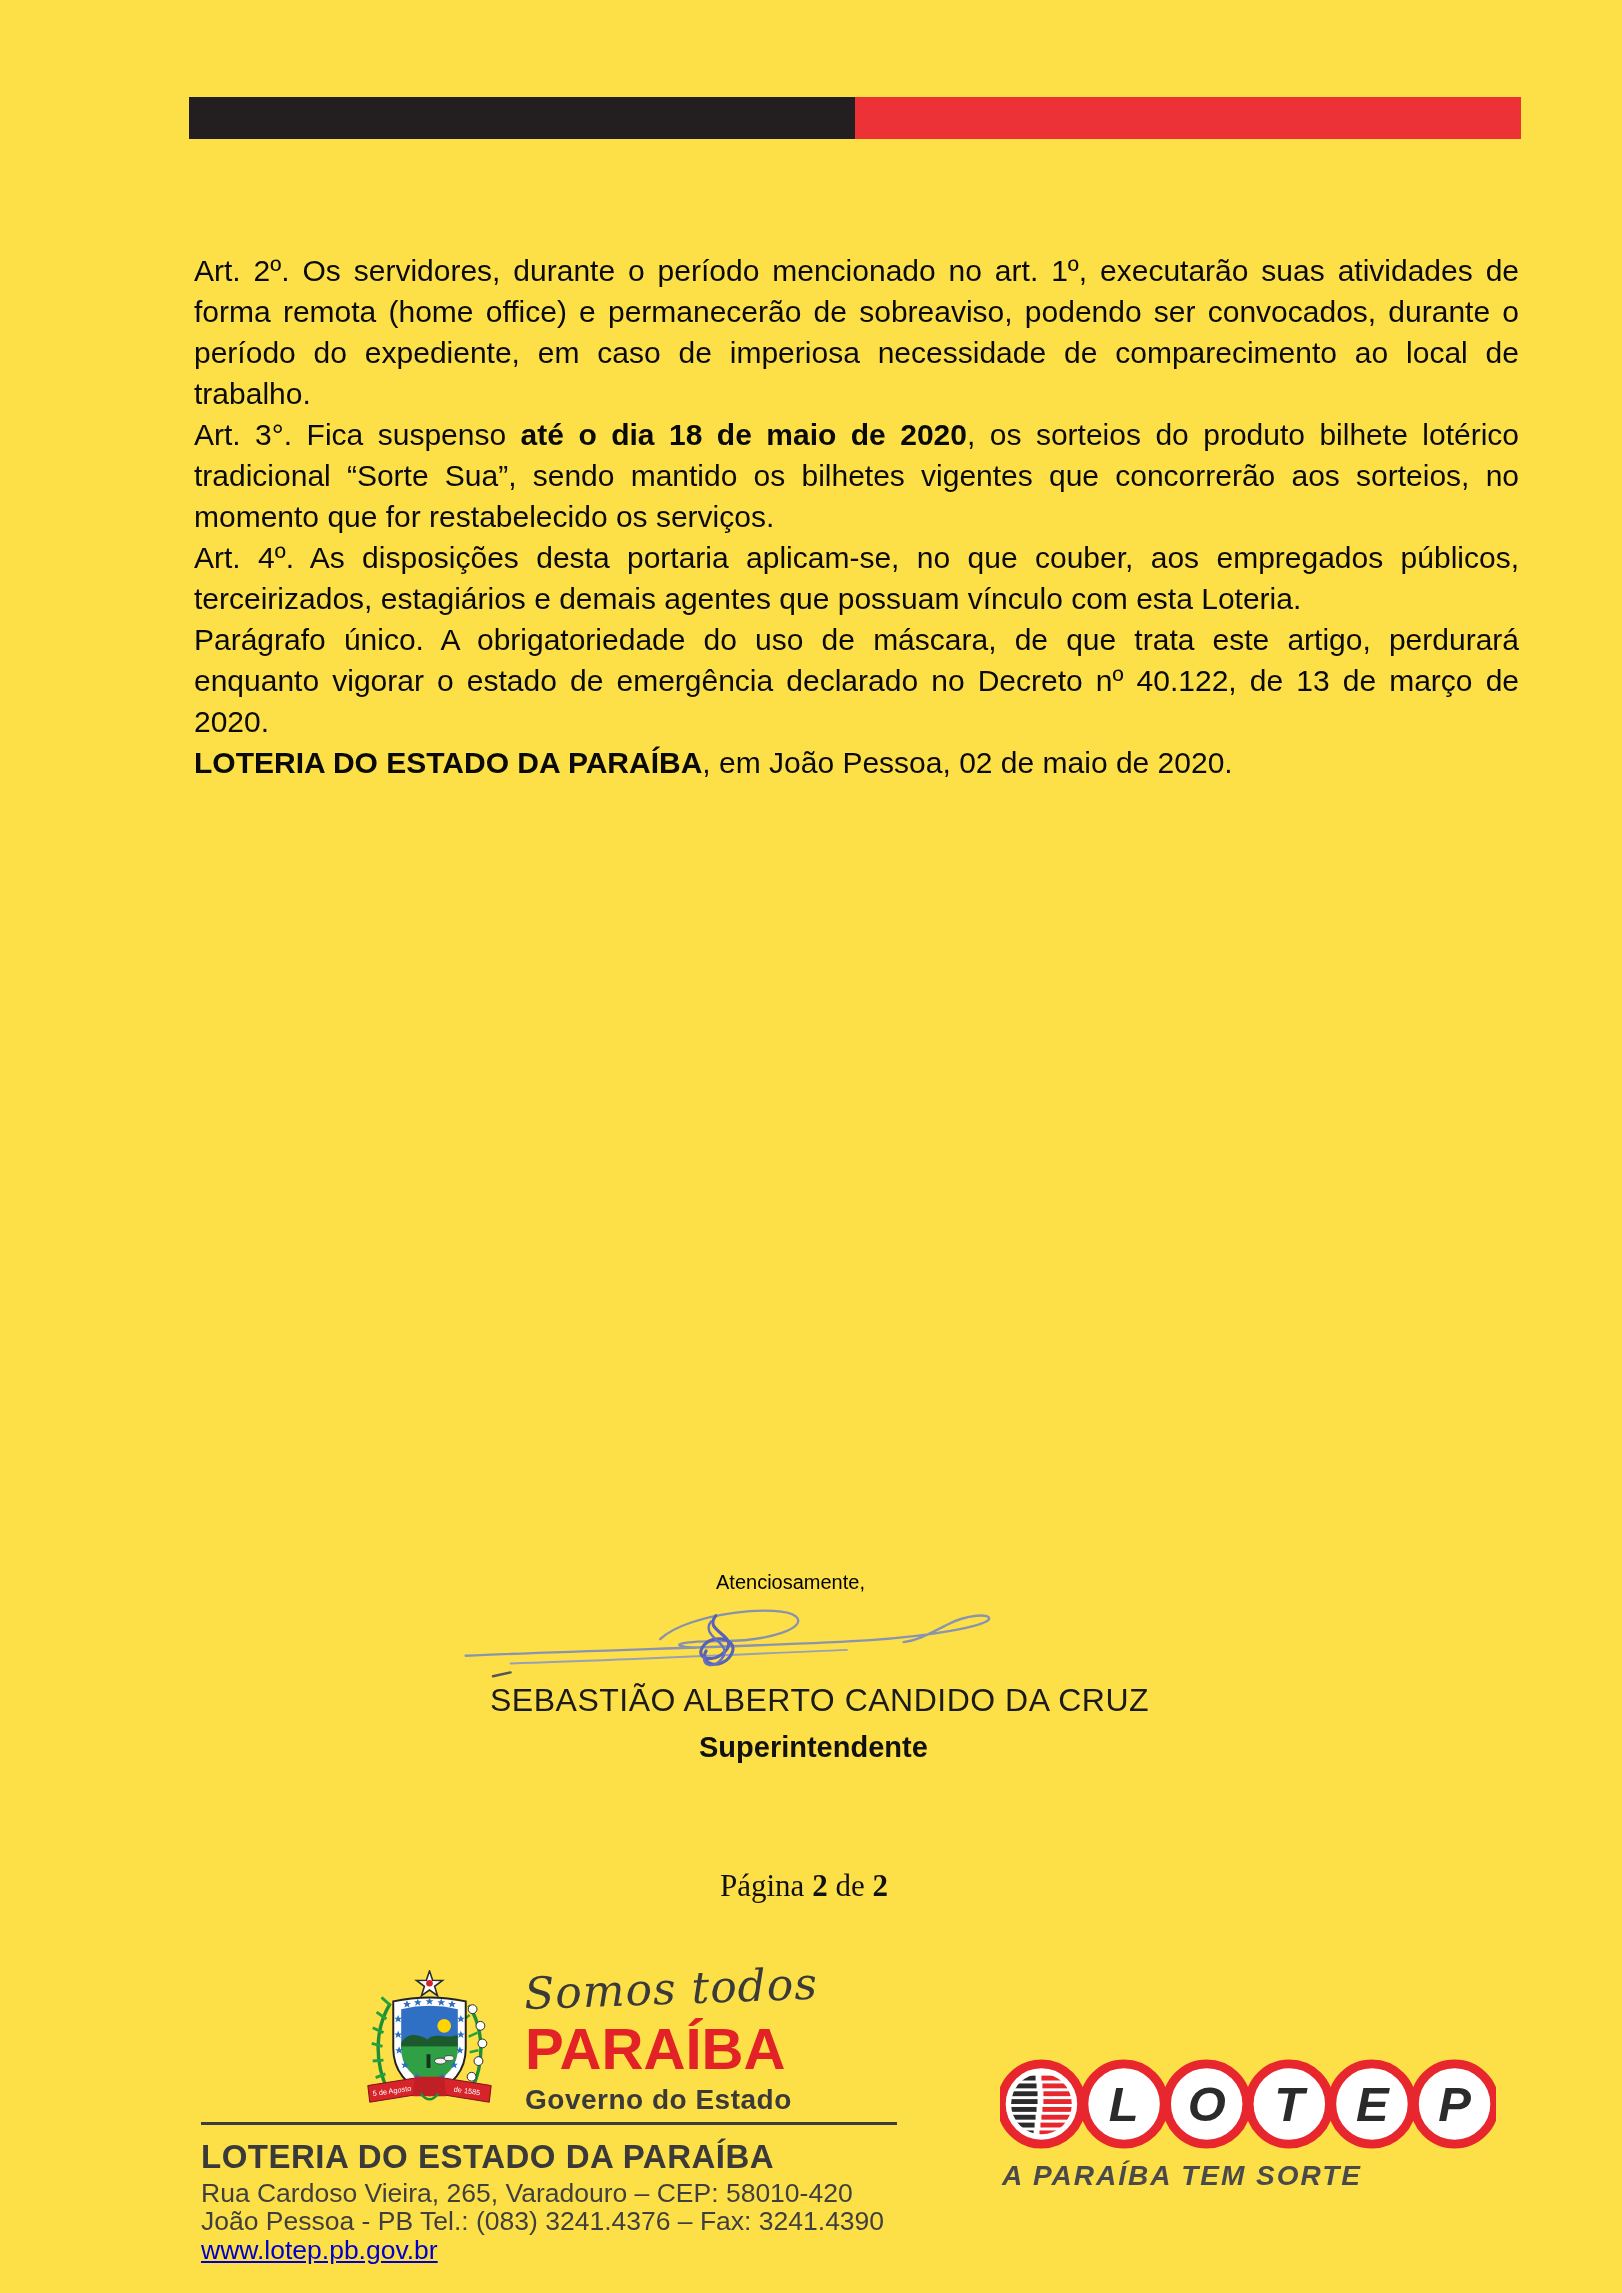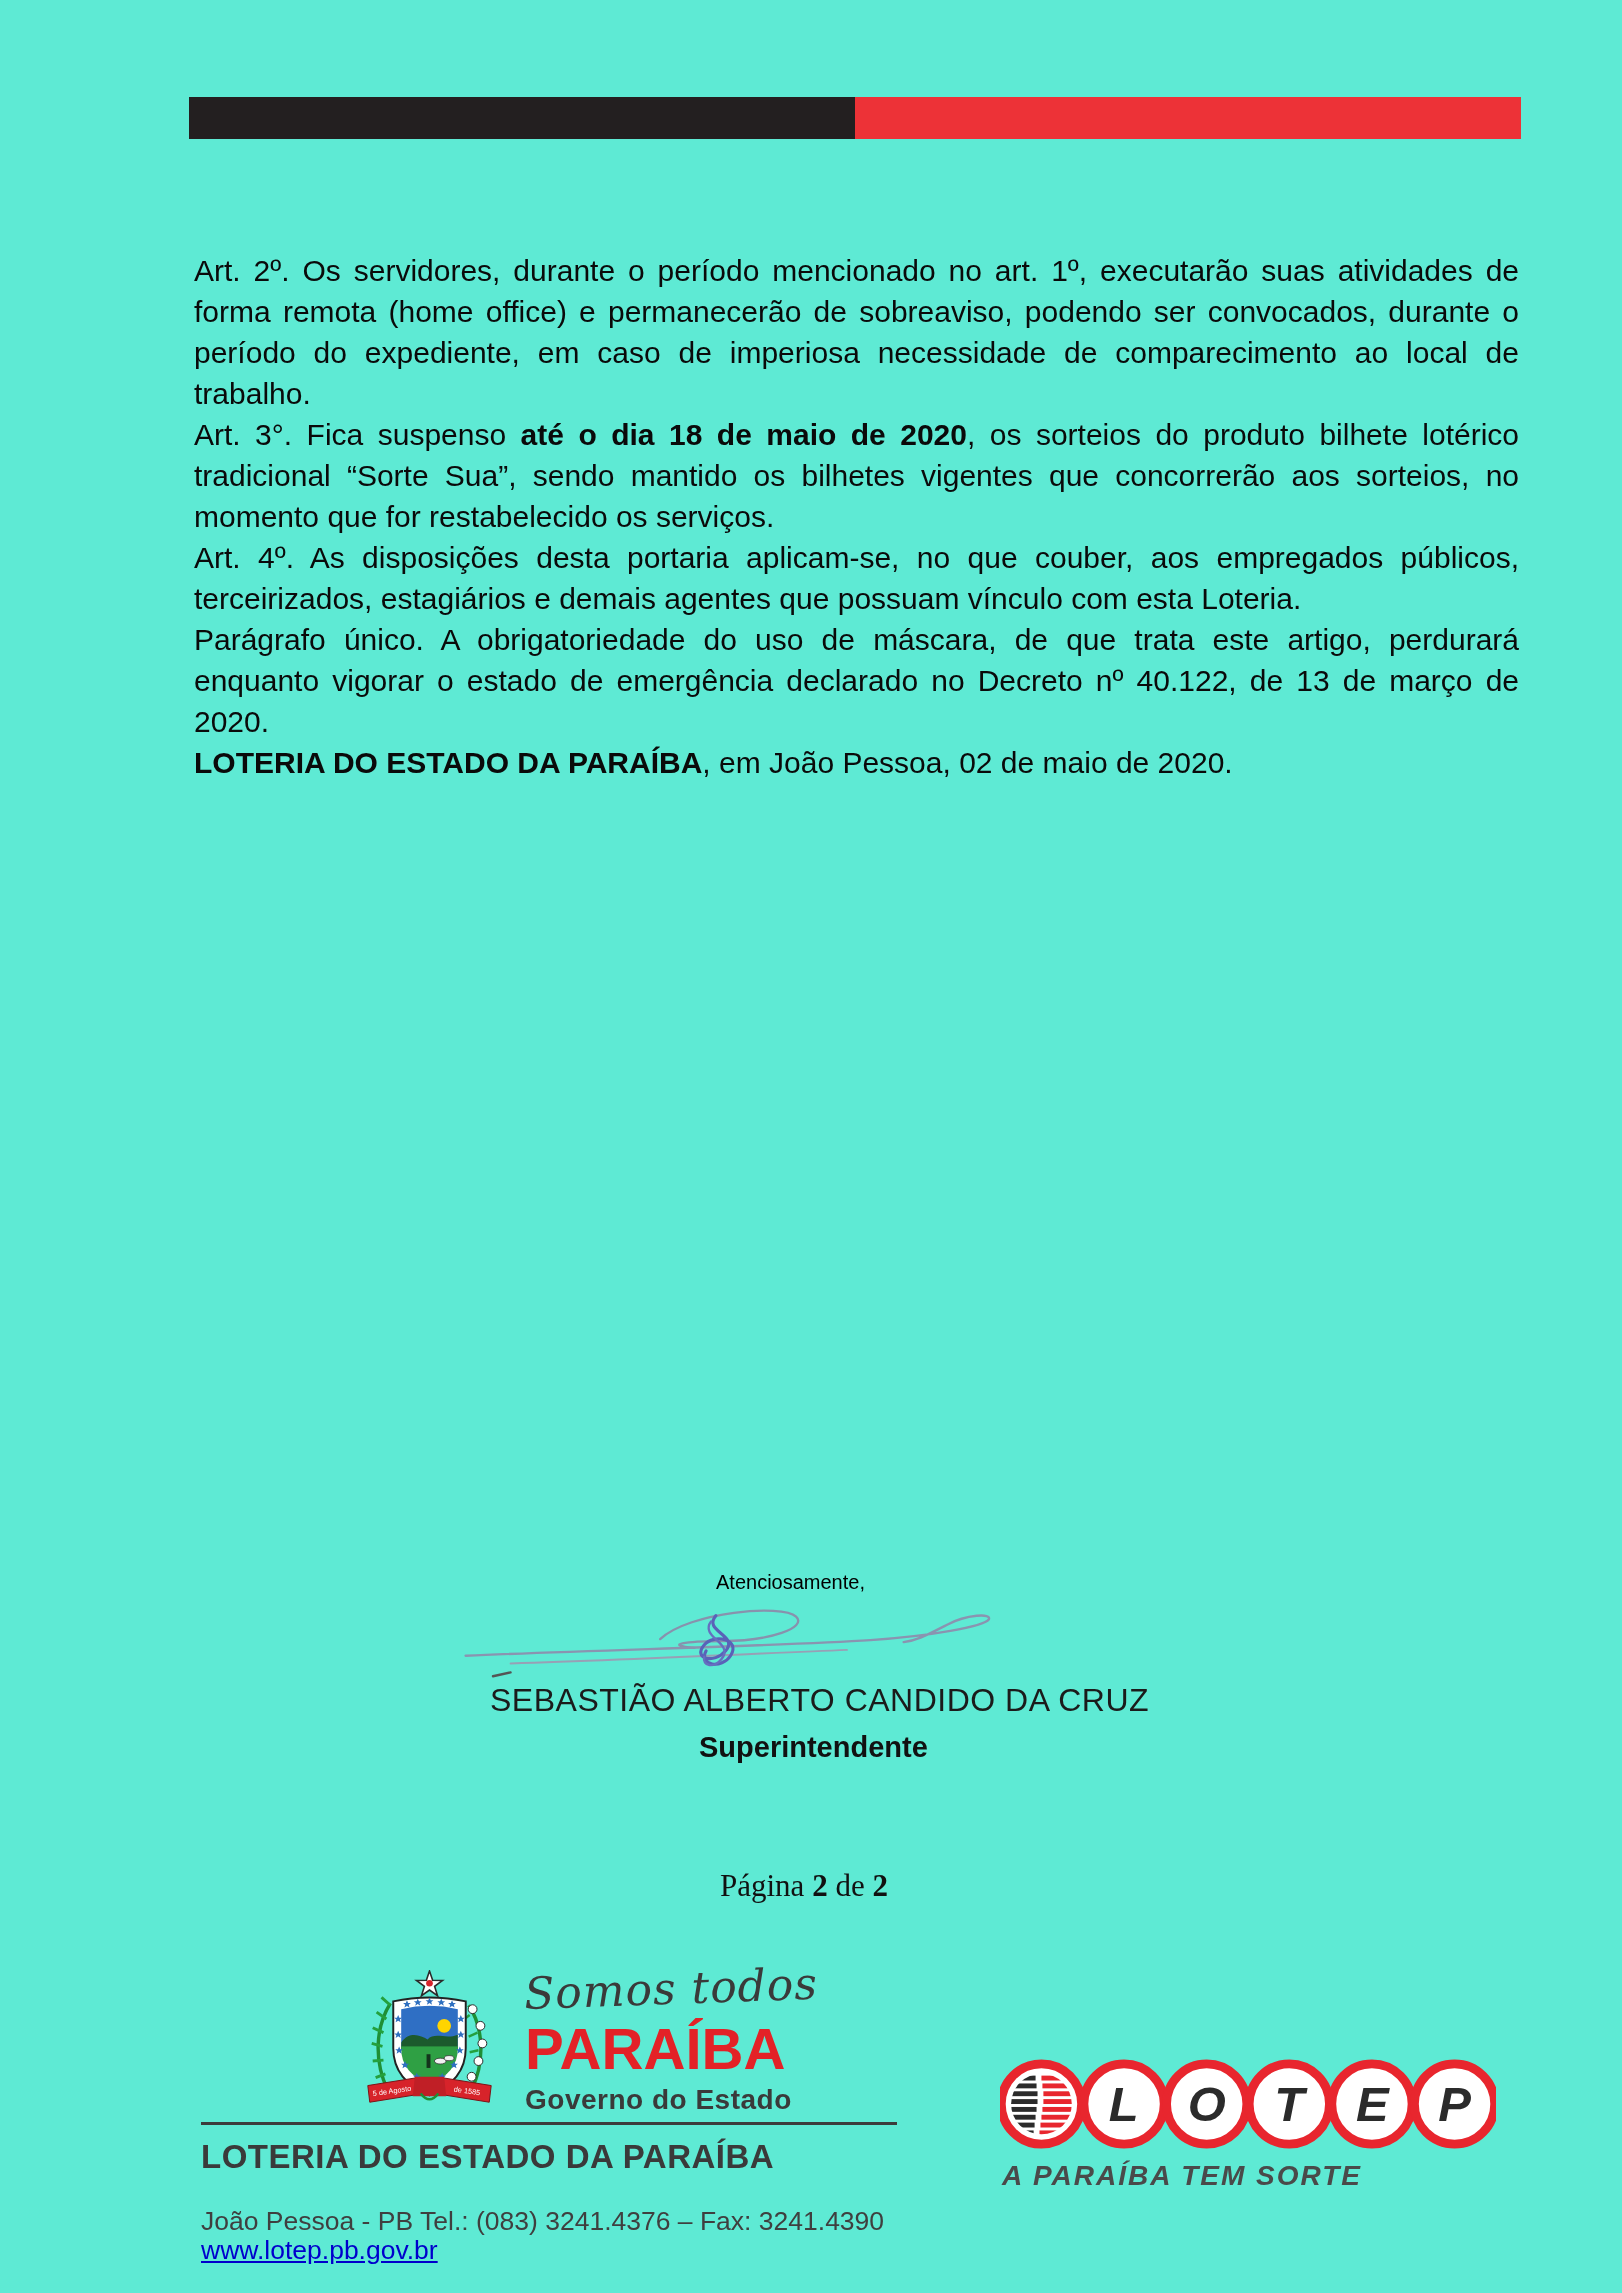--- a/index.html
+++ b/index.html
@@ -1,16 +1,16 @@
 <!DOCTYPE html>
 <html><head>
 <meta charset="utf-8">
 <style>
   html,body{margin:0;padding:0;background:#ffffff;}
-  .page{position:relative;width:1622px;height:2294px;background:#5eead4;overflow:hidden;
+  .page{position:relative;width:1622px;height:2294px;background:#fde047;overflow:hidden;
         font-family:"Liberation Sans",sans-serif;color:#000;}
   .abs{position:absolute;}
 
   
   .topbar{left:189px;top:97px;width:1332px;height:42px;display:flex;}
   .topbar .seg-black{width:666px;height:100%;background:#231f20;}
   .topbar .seg-red{flex:1;height:100%;background:#ed3237;}
 
   
   .doc-body{left:194px;top:250px;width:1325px;font-size:30px;line-height:41px;
@@ -143,20 +143,21 @@
   </svg>
 
   <div class="abs gov-block">
     <div class="gov-script">Somos todos</div>
     <div class="gov-state">PARAÍBA</div>
     <div class="gov-sub">Governo do Estado</div>
   </div>
 
   <div class="abs footer-rule"></div>
   <div class="abs footer-org">LOTERIA DO ESTADO DA PARAÍBA</div>
+  <div class="abs footer-addr1">Rua Cardoso Vieira, 265, Varadouro – CEP: 58010-420</div>
   <div class="abs footer-addr2">João Pessoa - PB Tel.: (083) 3241.4376 – Fax: 3241.4390</div>
   <a class="abs footer-link" href="#">www.lotep.pb.gov.br</a>
 
   <svg class="abs lotep-svg" width="496" height="93" viewBox="0 0 506 95">
     <defs>
       <clipPath id="globeclip">
           <circle cx="42" cy="47" r="31"></circle>
         </clipPath>
     </defs>
     <circle cx="42" cy="47" r="41" fill="#ffffff" stroke="#e8262e" stroke-width="9"></circle>

